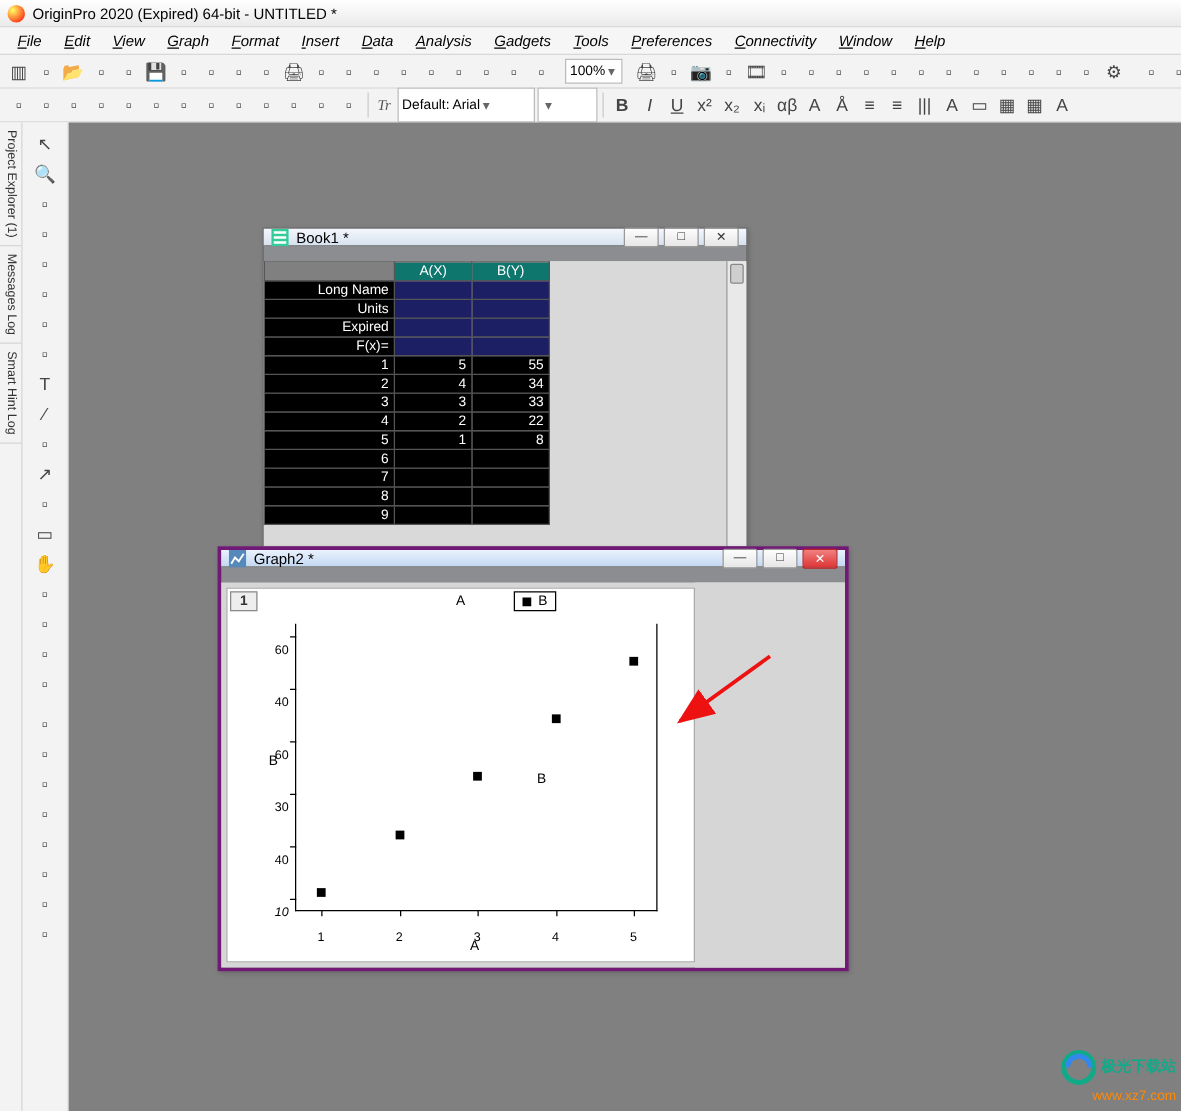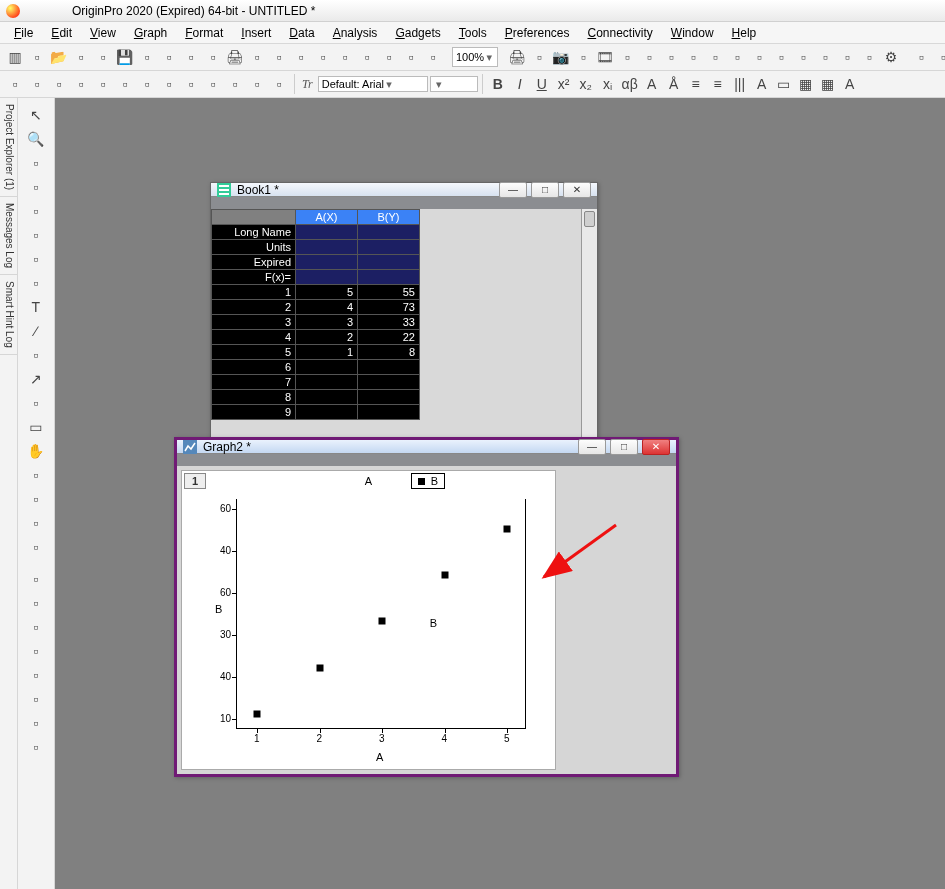--- a/index.html
+++ b/index.html
@@ -1,63 +1,63 @@
 <!DOCTYPE html>
 <html><head>
 <meta charset="utf-8">
 <style>
   * { box-sizing: border-box; }
   body { margin:0; padding:0; font-family: "Segoe UI", Tahoma, sans-serif; font-size:12px; background:#fff; width:945px; height:889px; overflow:hidden; position:relative; }
-  .titlebar { height:22px; background:linear-gradient(#fff,#eaeaea); display:flex; align-items:center; padding:0 6px; border-bottom:1px solid #d0d0d0;gap:46px; }
+  .titlebar { height:22px; background:linear-gradient(#fff,#eaeaea); display:flex; align-items:center; padding:0 6px; border-bottom:1px solid #d0d0d0; }
   .app-icon { width:14px; height:14px; background:radial-gradient(circle at 30% 30%,#ff6,#f00); border-radius:50%; margin-right:6px; }
   .menubar { height:22px; display:flex; align-items:center; gap:2px; padding:0 6px; border-bottom:1px solid #d8d8d8; background:#f6f6f6; }
-  .menubar span { padding:2px 8px; cursor:default; }
+  .menubar span { padding:2px 8px; cursor:default;font-style:italic; }
   .menubar span u { text-decoration:underline; }
   .toolbar { height:27px; display:flex; align-items:center; gap:2px; padding:0 4px; background:#f3f3f3; border-bottom:1px solid #d6d6d6; }
   .tb-btn { width:22px; height:22px; display:flex; align-items:center; justify-content:center; border:1px solid transparent; font-size:14px; color:#444; cursor:default; background:#f3f3f3;}
   .tb-sep { width:1px; height:20px; background:#ccc; margin:0 2px; }
   .zoom-box { width:52px; height:20px; border:1px solid #bbb; background:#fff; display:flex; align-items:center; padding:0 3px; font-size:11px;}
-  .font-box { width:110px; height:16px; border:1px solid #bbb; background:#fff; display:flex; align-items:center; padding:0 3px; font-size:11px;}
+  .font-box { width:110px; height:28px; border:1px solid #bbb; background:#fff; display:flex; align-items:center; padding:0 3px; font-size:11px;}
   .drop { width:10px; text-align:center; color:#666; }
   .workspace { position:absolute; top:98px; left:55px; right:0; bottom:0; background:#808080; overflow:hidden; }
   .left-toolstrip { position:absolute; top:98px; left:0; width:55px; bottom:0; background:#f3f3f3; border-right:1px solid #d6d6d6; display:flex; }
   .side-tabs { width:18px; display:flex; flex-direction:column; border-right:1px solid #d6d6d6; }
   .side-tab { writing-mode:vertical-rl; text-orientation:mixed; font-size:10px; padding:6px 2px; text-align:center; border-bottom:1px solid #d6d6d6; color:#333; cursor:default;}
   .vtoolbar { width:37px; display:flex; flex-direction:column; align-items:center; gap:2px; padding-top:6px; }
   .vtb-btn { width:26px; height:22px; display:flex; align-items:center; justify-content:center; border:1px solid transparent; font-size:14px; color:#444; cursor:default;}
   .vtb-group-sep { height:6px; }
   .child-win { position:absolute; background:#8b8d91; border:1px solid #666; box-shadow:1px 1px 4px rgba(0,0,0,.25);}
   .cw-title { height:14px; background:linear-gradient(#f4f7fc,#d7e2f0); display:flex; align-items:center; padding:0 6px; border-bottom:1px solid #888; }
   .cw-title.active { background:linear-gradient(#eaf2fd,#c4d8f2); }
   .cw-icon { width:14px; height:14px; margin-right:6px; }
   .cw-btns { margin-left:auto; display:flex; gap:4px; }
   .cw-btn { width:28px; height:16px; border:1px solid #999; background:linear-gradient(#fdfdfd,#e6e6e6); border-radius:2px; display:flex; align-items:center; justify-content:center; font-size:10px; color:#333; cursor:default;}
   .cw-btn.close { background:linear-gradient(#f08080,#d33); color:#fff; border-color:#b22;}
   .book-body { position:absolute; top:26px; left:0; right:0; bottom:0; display:flex; background:#d9d9d9;}
   .book-grid { flex:0 0 auto; }
   .book-grid table { border-collapse:collapse; font-size:11px; }
   .book-grid th, .book-grid td { border:1px solid #555; padding:0 4px; height:15px; }
-  .rowhead { width:84px; background:#000; color:#fff; text-align:right; font-weight:normal; padding-right:6px;}
-  .colhead { width:62px; background:#3b82f6; color:#fff; text-align:center; font-weight:normal;}
+  .rowhead { width:104px; background:#000; color:#fff; text-align:right; font-weight:normal; padding-right:6px;}
+  .colhead { width:62px; background:#0f766e; color:#fff; text-align:center; font-weight:normal;}
   .cornerhead { background:#808080; }
   .darkcell { background:#1c1f63; color:#fff; text-align:right; padding-right:6px;}
   .numcell { background:#000; color:#fff; text-align:right; padding-right:6px;}
   .sb-v { width:16px; background:#e9e9e9; border-left:1px solid #999; position:relative;}
   .sb-thumb { position:absolute; left:2px; right:2px; top:2px; height:16px; background:#cfcfcf; border:1px solid #888; border-radius:2px;}
   .graph-win { border:3px solid #701a75; }
   .graph-body { position:absolute; top:26px; left:0; right:0; bottom:0; background:#d6d6d6; display:flex;}
   .graph-page { flex:1 1 auto; margin:4px 0 4px 4px; background:#fff; position:relative; border:1px solid #aaa;}
   .gp-tab { position:absolute; top:2px; left:2px; width:22px; height:16px; background:#eee; border:1px solid #888; text-align:center; line-height:14px; font-size:11px; font-weight:bold; color:#333;}
   .legend { position:absolute; top:2px; right:110px; border:1px solid #000; padding:1px 6px; font-size:11px; display:flex; align-items:center; gap:6px; background:#fff;}
   .legend-sq { width:7px; height:7px; background:#000;}
   .axis-label { font-size:11px; color:#000; position:absolute;}
   .plot-area { position:absolute; left:54px; top:28px; width:290px; height:230px; border-left:1px solid #000; border-bottom:1px solid #000; border-right:1px solid #000;}
   .pt { position:absolute; width:7px; height:7px; background:#000; transform:translate(-50%,50%);}
   .tick { position:absolute; background:#000;}
-  .ticklab { position:absolute; font-size:10px; color:#000;}
+  .ticklab { position:absolute; font-size:10px; color:#000;margin-top:12px;}
   .right-label { position:absolute; right:118px; top:146px; font-size:11px;}
   .arrow { position:absolute; }
   .watermark { position:absolute; right:4px; bottom:6px; text-align:right; font-size:12px; }
   .watermark .brand { color:#1a8; font-weight:bold;}
   .watermark .url { color:#f80; font-size:11px;}
   .wm-icon { width:30px; height:30px; display:inline-block; vertical-align:middle; }
 </style>
 </head>
 <body>
 
@@ -272,21 +272,21 @@
                 <td class="darkcell"></td>
               </tr>
               <tr>
                 <th class="rowhead">1</th>
                 <td class="numcell">5</td>
                 <td class="numcell">55</td>
               </tr>
               <tr>
                 <th class="rowhead">2</th>
                 <td class="numcell">4</td>
-                <td class="numcell">73</td>
+                <td class="numcell">34</td>
               </tr>
               <tr>
                 <th class="rowhead">3</th>
                 <td class="numcell">3</td>
                 <td class="numcell">33</td>
               </tr>
               <tr>
                 <th class="rowhead">4</th>
                 <td class="numcell">2</td>
                 <td class="numcell">22</td>
@@ -342,21 +342,21 @@
     <div class="graph-body">
       <div class="graph-page">
         <div class="gp-tab">1</div>
         <div class="axis-label" style="left:50%; top:4px; transform:translateX(-50%);">A</div>
         <div class="legend">
             <div class="legend-sq"></div>
             <span>B</span>
           </div>
         <div class="plot-area" id="plotarea">
             <div class="tick" style="left: -5px; width: 5px; height: 1px; top: 220px;"></div>
-            <div class="ticklab" style="right: 294px; top: 214px;">10</div>
+            <div class="ticklab" style="right: 294px; top: 214px; font-style: italic;">10</div>
             <div class="tick" style="left: -5px; width: 5px; height: 1px; top: 178px;"></div>
             <div class="ticklab" style="right: 294px; top: 172px;">40</div>
             <div class="tick" style="left: -5px; width: 5px; height: 1px; top: 136px;"></div>
             <div class="ticklab" style="right: 294px; top: 130px;">30</div>
             <div class="tick" style="left: -5px; width: 5px; height: 1px; top: 94px;"></div>
             <div class="ticklab" style="right: 294px; top: 88px;">60</div>
             <div class="tick" style="left: -5px; width: 5px; height: 1px; top: 52px;"></div>
             <div class="ticklab" style="right: 294px; top: 46px;">40</div>
             <div class="tick" style="left: -5px; width: 5px; height: 1px; top: 10px;"></div>
             <div class="ticklab" style="right: 294px; top: 4px;">60</div>
@@ -386,14 +386,22 @@
                 <polygon points="0,0 10,4 0,8" fill="#e11"></polygon>
               </marker>
             </defs>
           <line x1="78" y1="2" x2="6" y2="54" stroke="#e11" stroke-width="3" marker-end="url(#ah)"></line>
         </svg>
       </div>
       <div style="width:120px;background:#d6d6d6"></div>
     </div>
   </div>
 
+  <div class="watermark">
+    <svg class="wm-icon" viewBox="0 0 30 30">
+        <circle cx="15" cy="15" r="12" fill="none" stroke="#1a8" stroke-width="4"></circle>
+        <path d="M6 15 A9 9 0 0 1 24 15" fill="none" stroke="#38e" stroke-width="4"></path>
+      </svg>
+    <span class="brand">极光下载站</span><br>
+    <span class="url">www.xz7.com</span>
+  </div>
 
 </div>
 
 </body></html>

